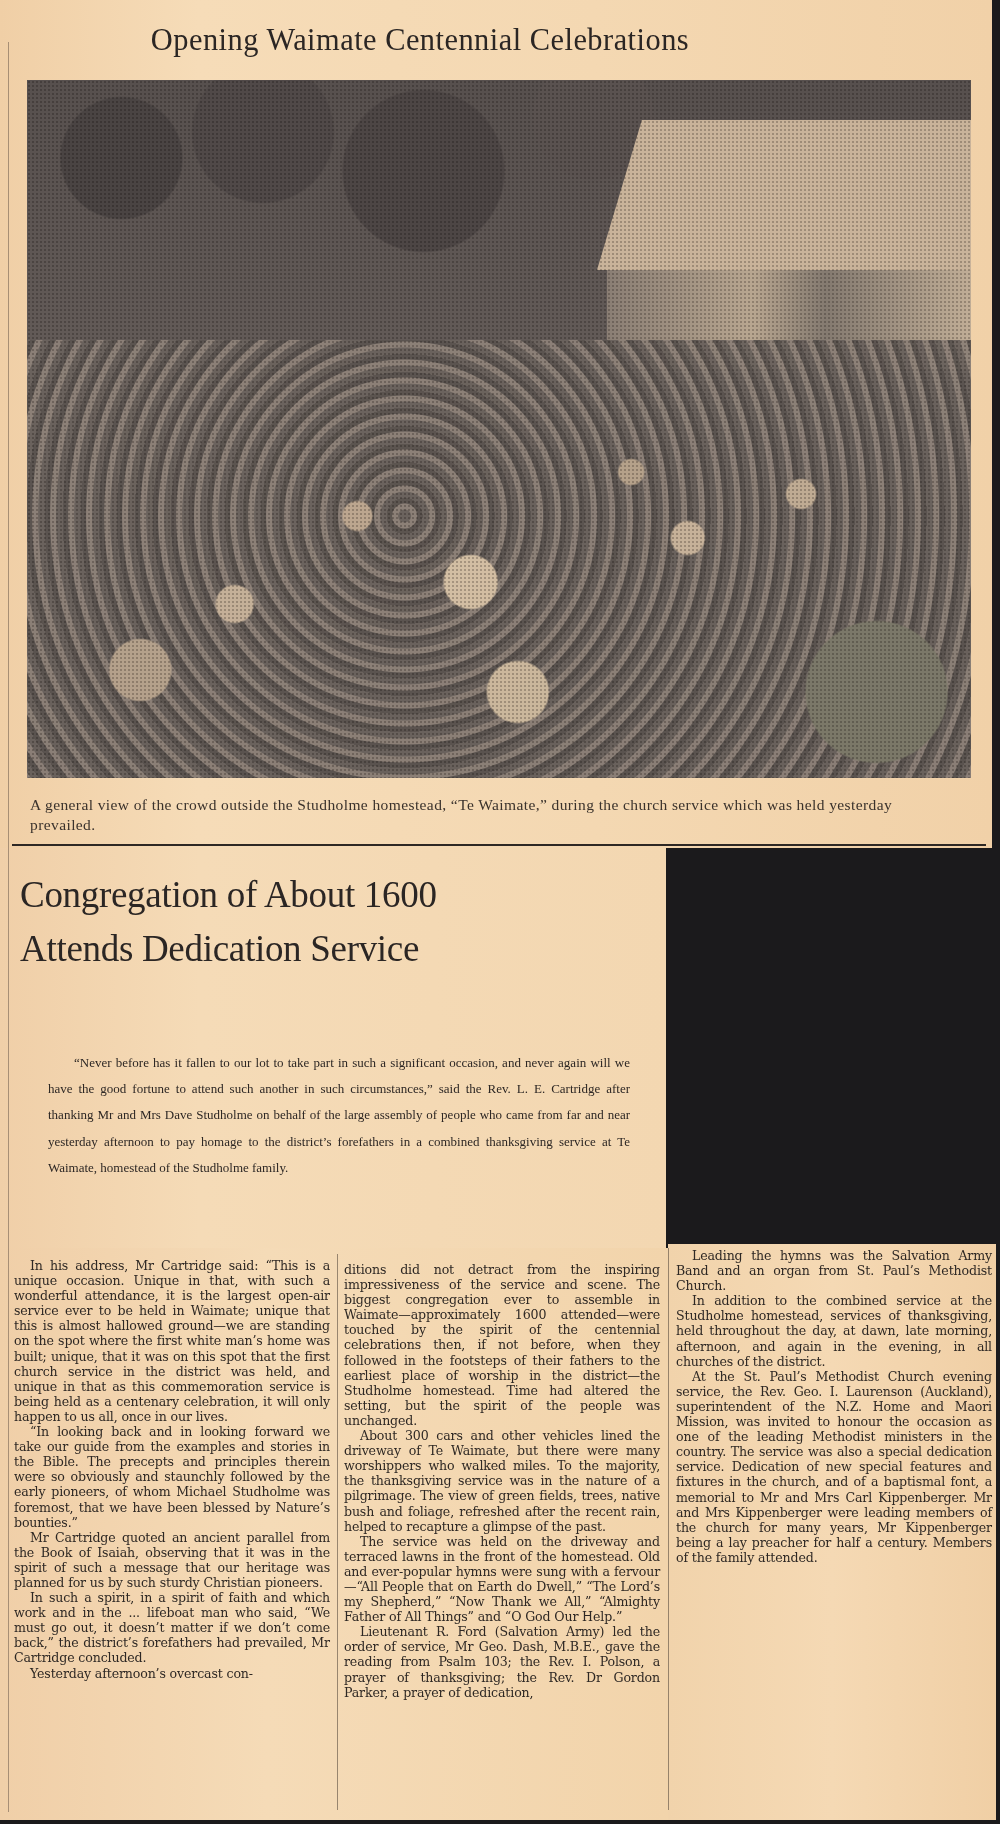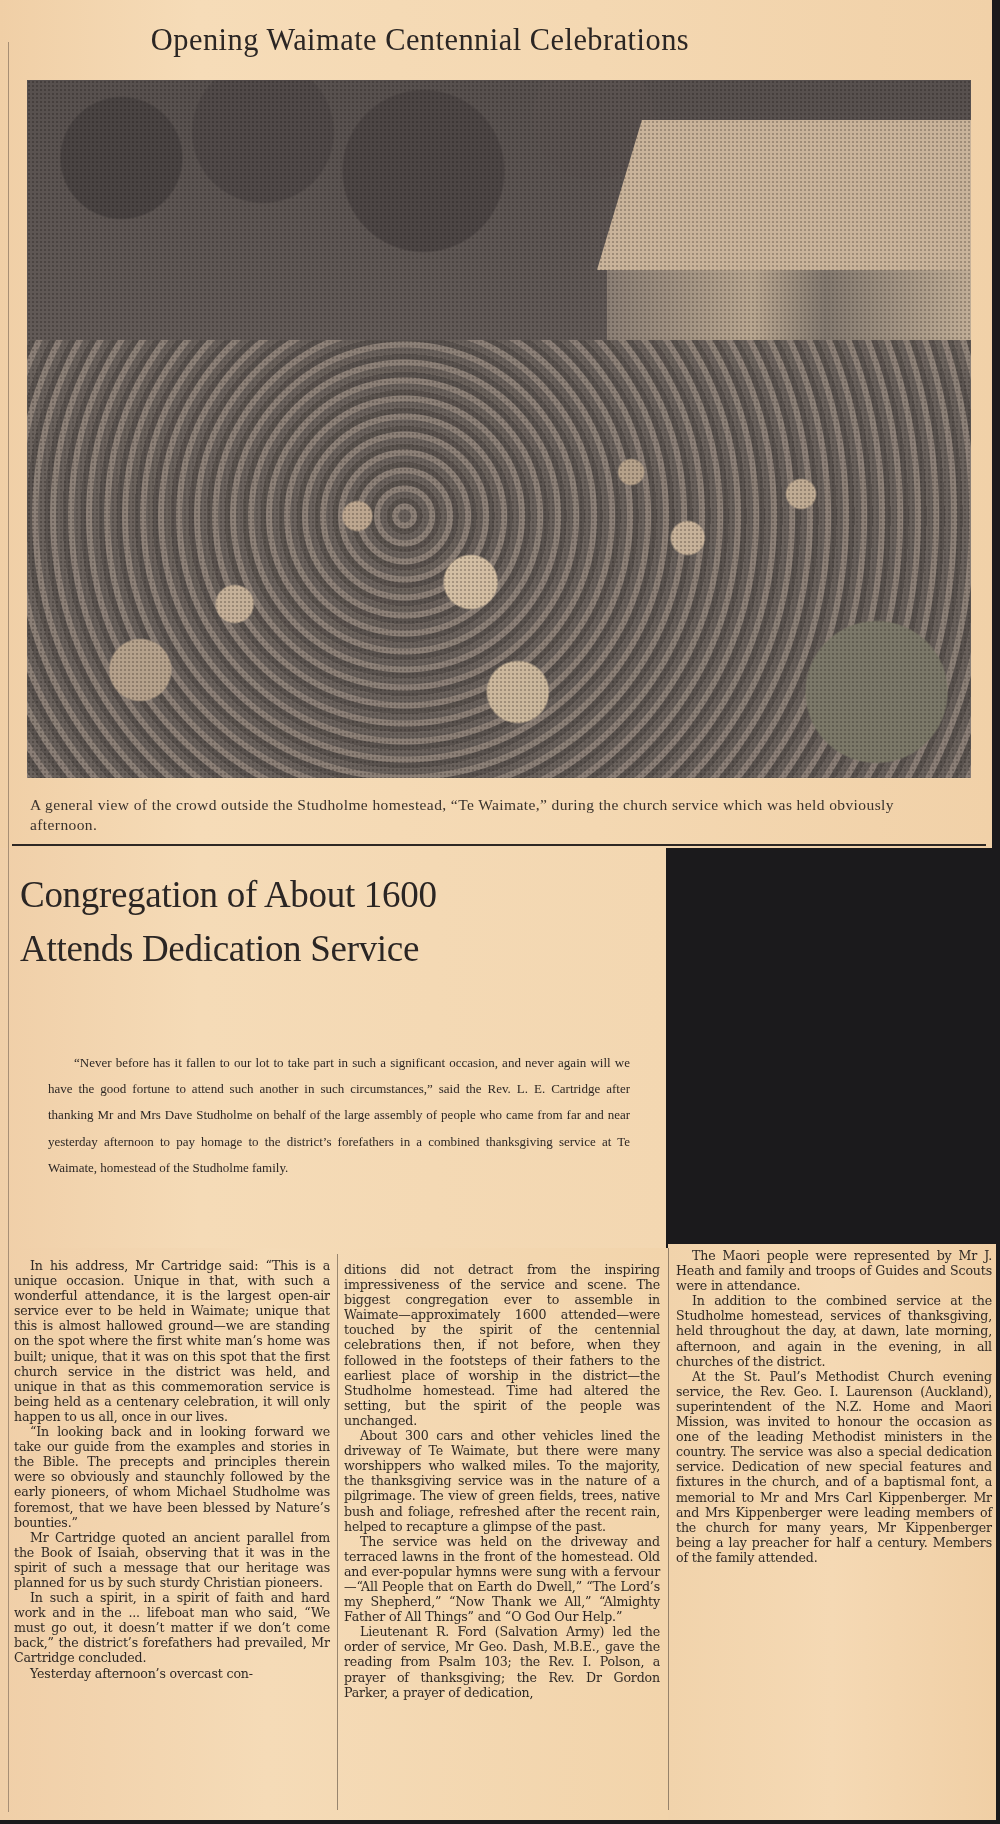--- a/index.html
+++ b/index.html
@@ -110,45 +110,45 @@
 <div class="kicker">Opening Waimate Centennial Celebrations</div>
 
 <div class="photo">
   <div class="trees"></div>
   <div class="roof"></div>
   <div class="veranda"></div>
   <div class="crowd"></div>
   <div class="halftone"></div>
 </div>
 
-<div class="caption">A general view of the crowd outside the Studholme homestead, “Te Waimate,” during the church service which was held obviously afternoon.</div>
+<div class="caption">A general view of the crowd outside the Studholme homestead, “Te Waimate,” during the church service which was held yesterday prevailed.</div>
 <div class="rule-under-caption"></div>
 
 <div class="headline-text">
   <span>Congregation of About 1600</span>
   <span>Attends Dedication Service</span>
 </div>
 
 <div class="lede">“Never before has it fallen to our lot to take part in such a significant occasion, and never again will we have the good fortune to attend such another in such circumstances,” said the Rev. L. E. Cartridge after thanking Mr and Mrs Dave Studholme on behalf of the large assembly of people who came from far and near yesterday afternoon to pay homage to the district’s forefathers in a combined thanksgiving service at Te Waimate, homestead of the Studholme family.</div>
 
 <div class="col-divider div-1"></div>
 <div class="col-divider div-2"></div>
 
 <div class="column col-1">
   <p>In his address, Mr Cartridge said: “This is a unique occasion. Unique in that, with such a wonderful attendance, it is the largest open-air service ever to be held in Waimate; unique that this is almost hallowed ground—we are standing on the spot where the first white man’s home was built; unique, that it was on this spot that the first church service in the district was held, and unique in that as this commemoration service is being held as a centenary celebration, it will only happen to us all, once in our lives.</p>
   <p>“In looking back and in looking forward we take our guide from the examples and stories in the Bible. The precepts and principles therein were so obviously and staunchly followed by the early pioneers, of whom Michael Studholme was foremost, that we have been blessed by Nature’s bounties.”</p>
   <p>Mr Cartridge quoted an ancient parallel from the Book of Isaiah, observing that it was in the spirit of such a message that our heritage was planned for us by such sturdy Christian pioneers.</p>
-  <p>In such a spirit, in a spirit of faith and hard work and in the ... lifeboat man who said, “We must go out, it doesn’t matter if we don’t come back,” the district’s forefathers had prevailed, Mr Cartridge concluded.</p>
+  <p>In such a spirit, in a spirit of faith and which work and in the ... lifeboat man who said, “We must go out, it doesn’t matter if we don’t come back,” the district’s forefathers had prevailed, Mr Cartridge concluded.</p>
   <p>Yesterday afternoon’s overcast con-</p>
 </div>
 
 <div class="column col-2">
   <p class="noindent">ditions did not detract from the inspiring impressiveness of the service and scene. The biggest congregation ever to assemble in Waimate—approximately 1600 attended—were touched by the spirit of the centennial celebrations then, if not before, when they followed in the footsteps of their fathers to the earliest place of worship in the district—the Studholme homestead. Time had altered the setting, but the spirit of the people was unchanged.</p>
   <p>About 300 cars and other vehicles lined the driveway of Te Waimate, but there were many worshippers who walked miles. To the majority, the thanksgiving service was in the nature of a pilgrimage. The view of green fields, trees, native bush and foliage, refreshed after the recent rain, helped to recapture a glimpse of the past.</p>
   <p>The service was held on the driveway and terraced lawns in the front of the homestead. Old and ever-popular hymns were sung with a fervour—“All People that on Earth do Dwell,” “The Lord’s my Shepherd,” “Now Thank we All,” “Almighty Father of All Things” and “O God Our Help.”</p>
   <p>Lieutenant R. Ford (Salvation Army) led the order of service, Mr Geo. Dash, M.B.E., gave the reading from Psalm 103; the Rev. I. Polson, a prayer of thanksgiving; the Rev. Dr Gordon Parker, a prayer of dedication,</p>
 </div>
 
 <div class="column col-3">
-  <p>The Maori people were represented by Mr J. Heath and family and troops of Guides and Scouts were in attendance.</p>
+  <p>Leading the hymns was the Salvation Army Band and an organ from St. Paul’s Methodist Church.</p>
   <p>In addition to the combined service at the Studholme homestead, services of thanksgiving, held throughout the day, at dawn, late morning, afternoon, and again in the evening, in all churches of the district.</p>
   <p>At the St. Paul’s Methodist Church evening service, the Rev. Geo. I. Laurenson (Auckland), superintendent of the N.Z. Home and Maori Mission, was invited to honour the occasion as one of the leading Methodist ministers in the country. The service was also a special dedication service. Dedication of new special features and fixtures in the church, and of a baptismal font, a memorial to Mr and Mrs Carl Kippenberger. Mr and Mrs Kippenberger were leading members of the church for many years, Mr Kippenberger being a lay preacher for half a century. Members of the family attended.</p>
 </div>
 
 </body></html>

